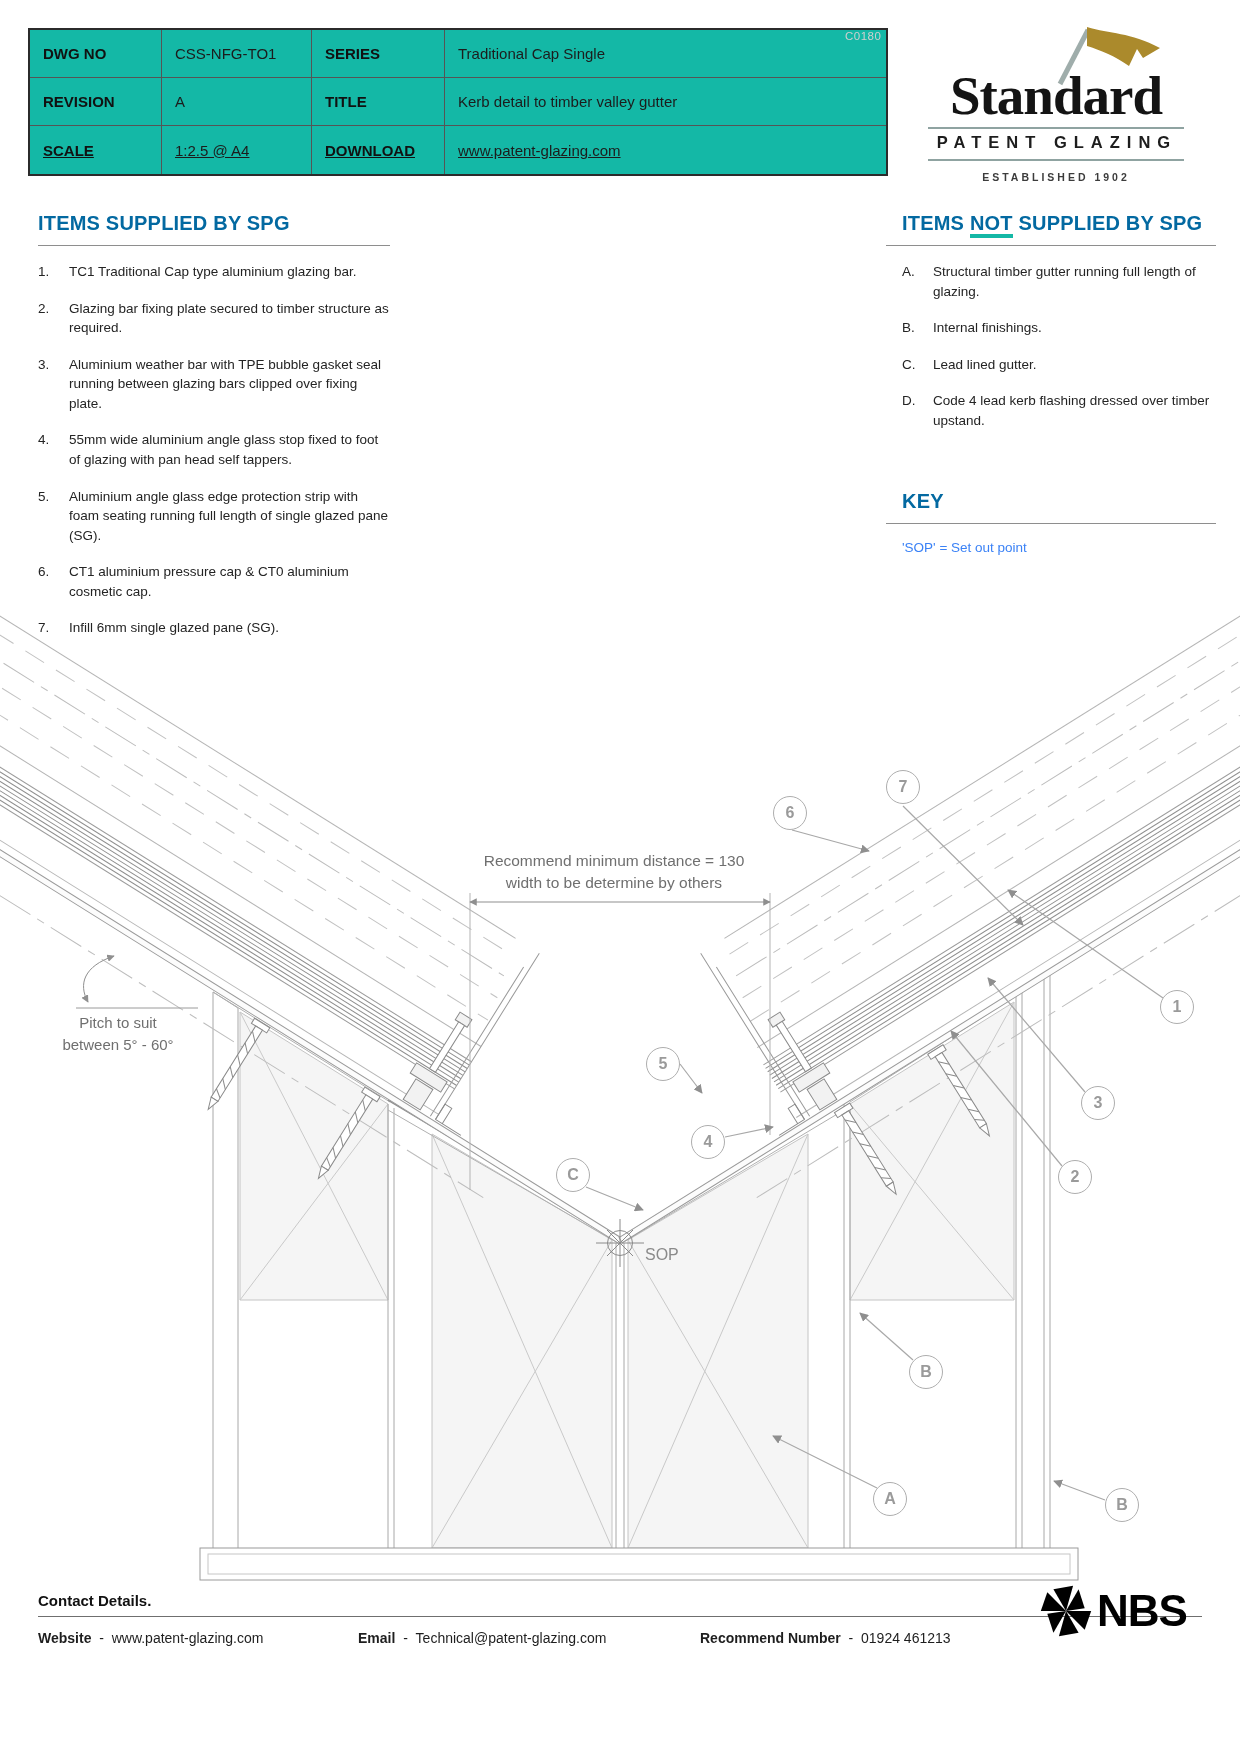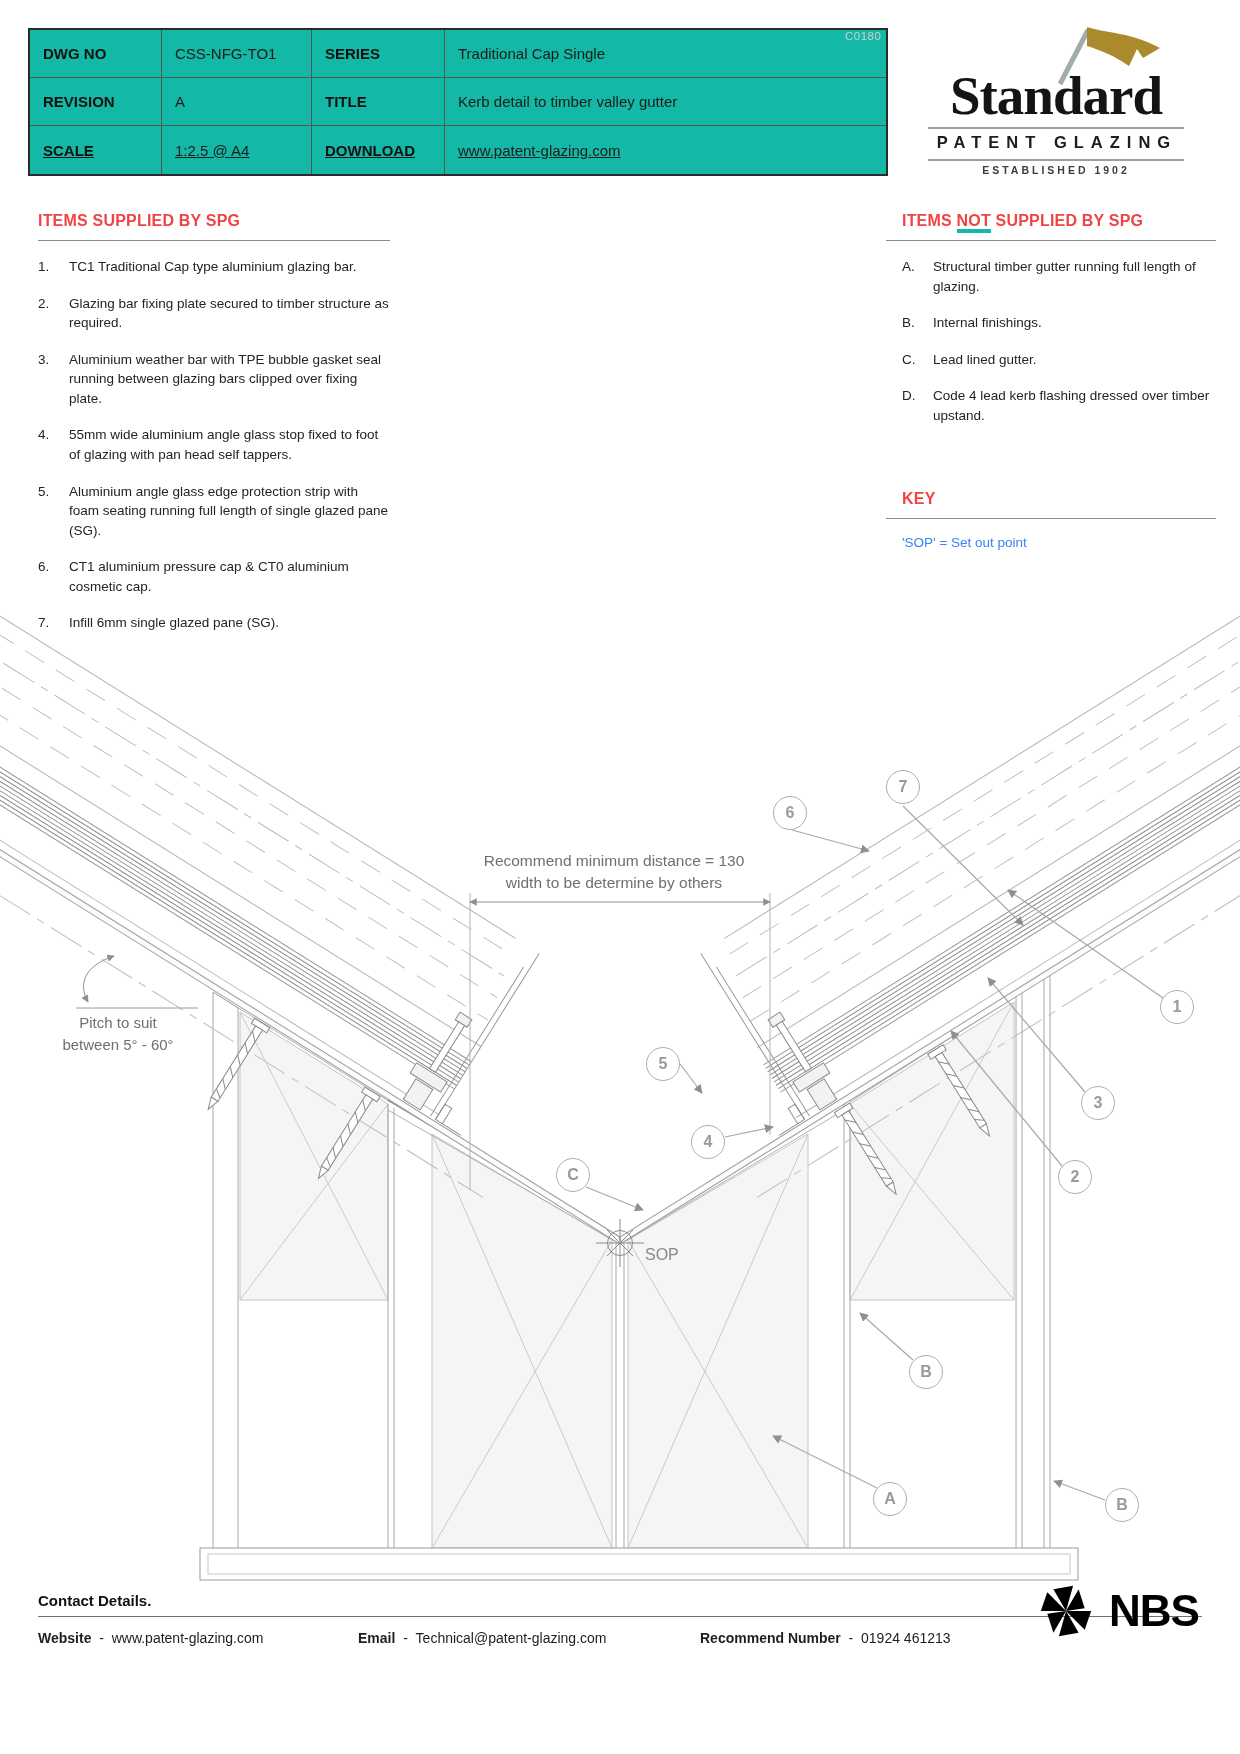--- a/index.html
+++ b/index.html
@@ -17,24 +17,24 @@
   .tcell.lastrow { border-bottom:none;text-decoration:underline; }
   .watermark { position:absolute; left:845px; top:30px; font-size:11.5px; color:#cfcfcf; letter-spacing:.5px; }
 
   
   .spg-logo { position:absolute; left:928px; top:24px; width:256px; text-align:center; }
   .spg-flag { position:absolute; right:14px; top:0; }
   .spg-name { font-family:"Liberation Serif", serif; font-weight:600; font-size:55px; color:#141414;
               line-height:1; margin-top:44px; letter-spacing:-1px; }
   .spg-line { border:none; border-top:2px solid #8fa3a1; margin:4px 0 0 0; }
   .spg-sub { font-size:16.5px; font-weight:bold; letter-spacing:7px; color:#1d1d1d; padding:4px 0 3px 2px; }
-  .spg-est { font-size:10.5px; font-weight:bold; letter-spacing:3px; color:#3c3c3c; padding-top:3px; }
-
-  
-  .col-head { font-size:16px; font-weight:bold; color:#ef4444; letter-spacing:.2px; }
+  .spg-est { font-size:10.5px; font-weight:bold; letter-spacing:3px; color:#3c3c3c; padding-top:10px; }
+
+  
+  .col-head { font-size:20px; font-weight:bold; color:#0369a1; letter-spacing:.2px; }
   .col-rule { border:none; border-top:1px solid #8e8e8e; margin:10px 0 16px 0; }
   .supplied-col { position:absolute; left:38px; top:212px; width:352px; }
   .notsupplied-col { position:absolute; left:886px; top:212px; width:330px; }
   .notsupplied-col .col-head, .notsupplied-col .li, .key-block .col-head, .key-entry { margin-left:16px; }
   .u { border-bottom:4px solid #14b8a6; }
   .li { display:flex; gap:9px; margin-bottom:17px; font-size:13.5px; color:#242424; line-height:1.45; }
   .li .num { min-width:22px; }
   .key-block { position:absolute; left:886px; top:490px; width:330px; }
   .key-entry { font-size:13.5px; color:#3b82f6; margin-left:16px; }
 
@@ -43,21 +43,21 @@
   .callout { position:absolute; width:34px; height:34px; border:1.4px solid #aeaeae; border-radius:50%;
              background:#fff; display:flex; align-items:center; justify-content:center;
              font-size:16px; font-weight:bold; color:#9a9a9a; z-index:5; }
 
   
   .contact-heading { position:absolute; left:38px; top:1592px; font-size:15px; font-weight:bold; color:#111; }
   .footer-rule { position:absolute; left:38px; top:1616px; width:1164px; border:none; border-top:1.5px solid #6f6f6f; }
   .footer-item { position:absolute; top:1630px; font-size:14px; color:#1e1e1e; }
   .footer-item b { font-weight:bold; }
   .fi-web { left:38px; } .fi-email { left:358px; } .fi-phone { left:700px; }
-  .nbs { position:absolute; left:1035px; top:1580px; display:flex; align-items:center; gap:12px; }
+  .nbs { position:absolute; left:1035px; top:1580px; display:flex; align-items:center; gap:0; }
   .nbs-text { font-size:44px; font-weight:bold; color:#000; letter-spacing:-1px; }
 </style>
 </head>
 <body>
 
 <div class="page">
 
   <div class="title-table">
     <div class="tcell lab">DWG NO</div>
     <div class="tcell">CSS-NFG-TO1</div>

